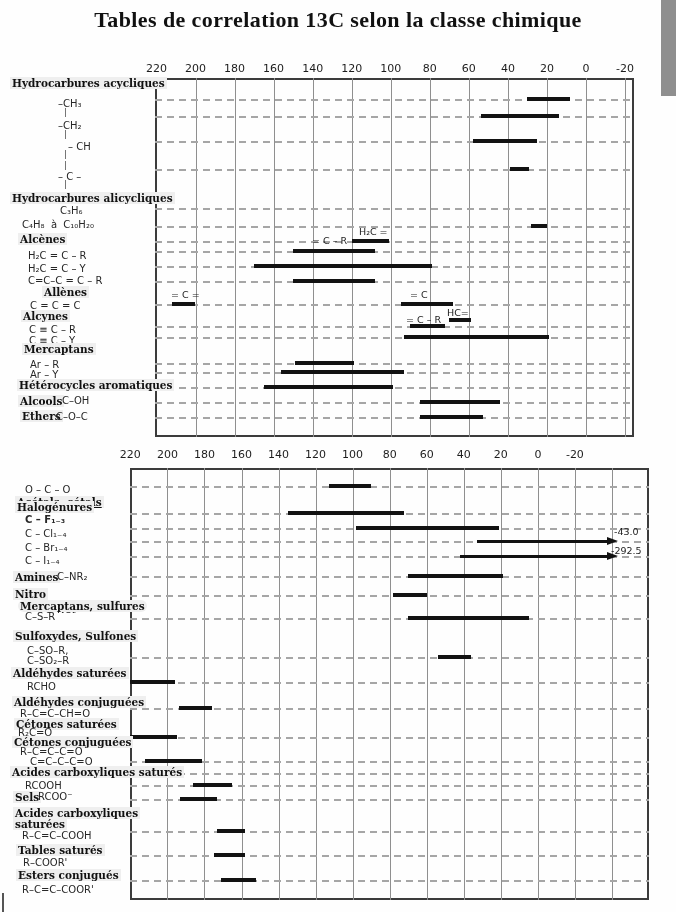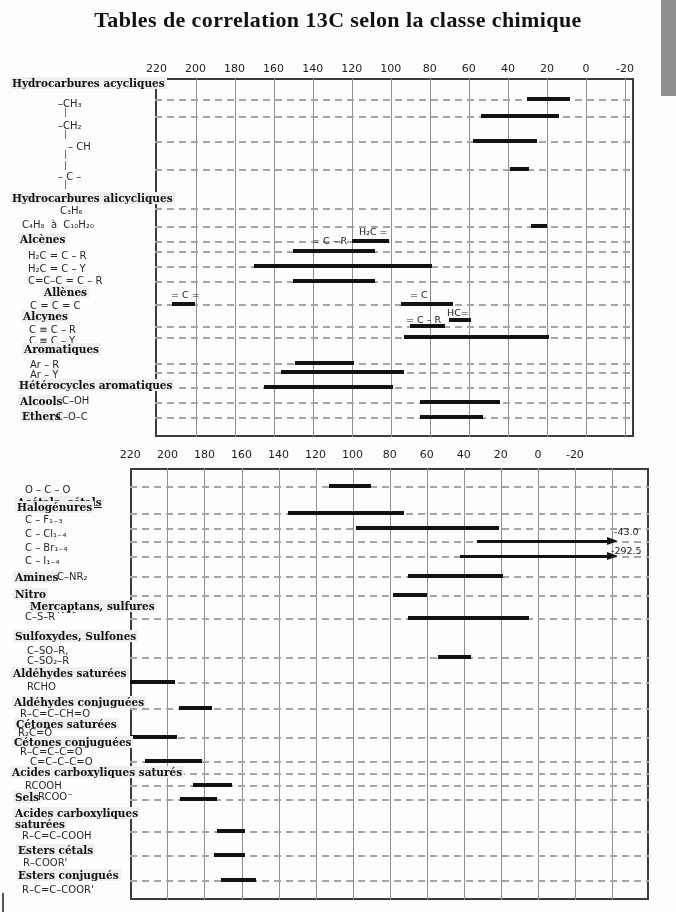--- a/index.html
+++ b/index.html
@@ -111,21 +111,21 @@
       <div class="lab" style="left: 22px; top: 219px;">C₄H₈  à  C₁₀H₂₀</div>
       <div class="lab b" style="left: 18px; top: 233px;">Alcènes</div>
       <div class="lab" style="left: 28px; top: 250px;">H₂C = C – R</div>
       <div class="lab" style="left: 28px; top: 263px;">H₂C = C – Y</div>
       <div class="lab" style="left: 28px; top: 275px;">C=C–C = C – R</div>
       <div class="lab b" style="left: 19px; top: 286px; margin-left: 23px;">Allènes</div>
       <div class="lab" style="left: 30px; top: 300px;">C = C = C</div>
       <div class="lab b" style="left: 21px; top: 310px;">Alcynes</div>
       <div class="lab" style="left: 29px; top: 324px;">C ≡ C – R</div>
       <div class="lab" style="left: 29px; top: 335px;">C ≡ C – Y</div>
-      <div class="lab b" style="left: 22px; top: 343px;">Aromatiques</div>
+      <div class="lab b" style="left: 22px; top: 343px;">Mercaptans</div>
       <div class="lab" style="left: 30px; top: 359px;">Ar – R</div>
       <div class="lab" style="left: 30px; top: 369px;">Ar – Y</div>
       <div class="lab b" style="left: 17px; top: 379px;">Hétérocycles aromatiques</div>
       <div class="lab b" style="left: 18px; top: 395px;">Alcools</div>
       <div class="lab" style="left: 62px; top: 395px;">C–OH</div>
       <div class="lab b" style="left: 20px; top: 410px;">Ethers</div>
       <div class="lab" style="left: 56px; top: 411px;">C–O–C</div>
       <div class="ann" style="left: 312px; top: 236px;">= C – R</div>
       <div class="ann" style="left: 359px; top: 227px;">H₂C =</div>
       <div class="ann" style="left: 171px; top: 290px;">= C =</div>
@@ -196,50 +196,50 @@
       <div class="bar" style="left: 180.3px; top: 797px; width: 37px;"></div>
       <div class="dashrow" style="left: 130px; top: 831px; width: 519px;"></div>
       <div class="bar" style="left: 217.4px; top: 829px; width: 27.8px;"></div>
       <div class="dashrow" style="left: 130px; top: 855px; width: 519px;"></div>
       <div class="bar" style="left: 213.7px; top: 853px; width: 31.5px;"></div>
       <div class="dashrow" style="left: 130px; top: 880px; width: 519px;"></div>
       <div class="bar" style="left: 221.1px; top: 878px; width: 35.2px;"></div>
       <div class="lab b" style="left: 15px; top: 496px; text-decoration: underline;">Acétals, cétals</div>
       <div class="lab" style="left: 25px; top: 484px;">O – C – O</div>
       <div class="lab b" style="left: 15px; top: 501px;">Halogénures</div>
-      <div class="lab" style="left: 25px; top: 514px;">C – F₁₋₃</div>
+      <div class="lab" style="left: 25px; top: 514px; font-weight: bold;">C – F₁₋₃</div>
       <div class="lab" style="left: 25px; top: 528px;">C – Cl₁₋₄</div>
       <div class="lab" style="left: 25px; top: 542px;">C – Br₁₋₄</div>
       <div class="lab" style="left: 25px; top: 555px;">C – I₁₋₄</div>
       <div class="lab b" style="left: 13px; top: 571px;">Amines</div>
       <div class="lab" style="left: 57px; top: 571px;">C–NR₂</div>
       <div class="lab b" style="left: 13px; top: 588px;">Nitro</div>
       <div class="lab" style="left: 45px; top: 604px; text-align: center;">C–NO₂</div>
-      <div class="lab b" style="left: 28px; top: 600px; border-radius: 6px;">Mercaptans, sulfures</div>
+      <div class="lab b" style="left: 18px; top: 600px; border-radius: 6px;">Mercaptans, sulfures</div>
       <div class="lab" style="left: 25px; top: 611px;">C–S–R</div>
       <div class="lab b" style="left: 13px; top: 630px;">Sulfoxydes, Sulfones</div>
       <div class="lab" style="left: 27px; top: 645px;">C–SO–R,</div>
       <div class="lab" style="left: 27px; top: 655px;">C–SO₂–R</div>
       <div class="lab b" style="left: 11px; top: 667px;">Aldéhydes saturées</div>
       <div class="lab" style="left: 27px; top: 681px;">RCHO</div>
       <div class="lab b" style="left: 12px; top: 696px;">Aldéhydes conjuguées</div>
       <div class="lab" style="left: 20px; top: 708px;">R–C=C–CH=O</div>
       <div class="lab b" style="left: 14px; top: 718px;">Cétones saturées</div>
       <div class="lab" style="left: 18px; top: 727px;">R₂C=O</div>
       <div class="lab b" style="left: 12px; top: 736px;">Cétones conjuguées</div>
       <div class="lab" style="left: 20px; top: 746px;">R–C=C–C=O</div>
       <div class="lab" style="left: 30px; top: 756px;">C=C–C–C=O</div>
       <div class="lab b" style="left: 10px; top: 766px;">Acides carboxyliques saturés</div>
       <div class="lab" style="left: 25px; top: 780px;">RCOOH</div>
       <div class="lab b" style="left: 13px; top: 791px;">Sels</div>
       <div class="lab" style="left: 38px; top: 791px;">RCOO⁻</div>
       <div class="lab b" style="left: 13px; top: 807px;">Acides carboxyliques</div>
       <div class="lab b" style="left: 13px; top: 818px;">saturées</div>
       <div class="lab" style="left: 22px; top: 830px;">R–C=C–COOH</div>
-      <div class="lab b" style="left: 16px; top: 844px;">Esters cétals</div>
+      <div class="lab b" style="left: 16px; top: 844px;">Tables saturés</div>
       <div class="lab" style="left: 23px; top: 857px;">R–COOR'</div>
       <div class="lab b" style="left: 16px; top: 869px;">Esters conjugués</div>
       <div class="lab" style="left: 22px; top: 884px;">R–C=C–COOR'</div>
       <div class="ann" style="left: 614px; top: 527px;">-43.0</div>
       <div class="ann" style="left: 611px; top: 546px;">-292.5</div>
     </div>
   <div class="edge" style="left:661px;top:0;width:15px;height:96px;"></div>
   <div class="edge" style="left:2px;top:893px;width:2px;height:19px;background:#555;"></div>
 </div>
 

